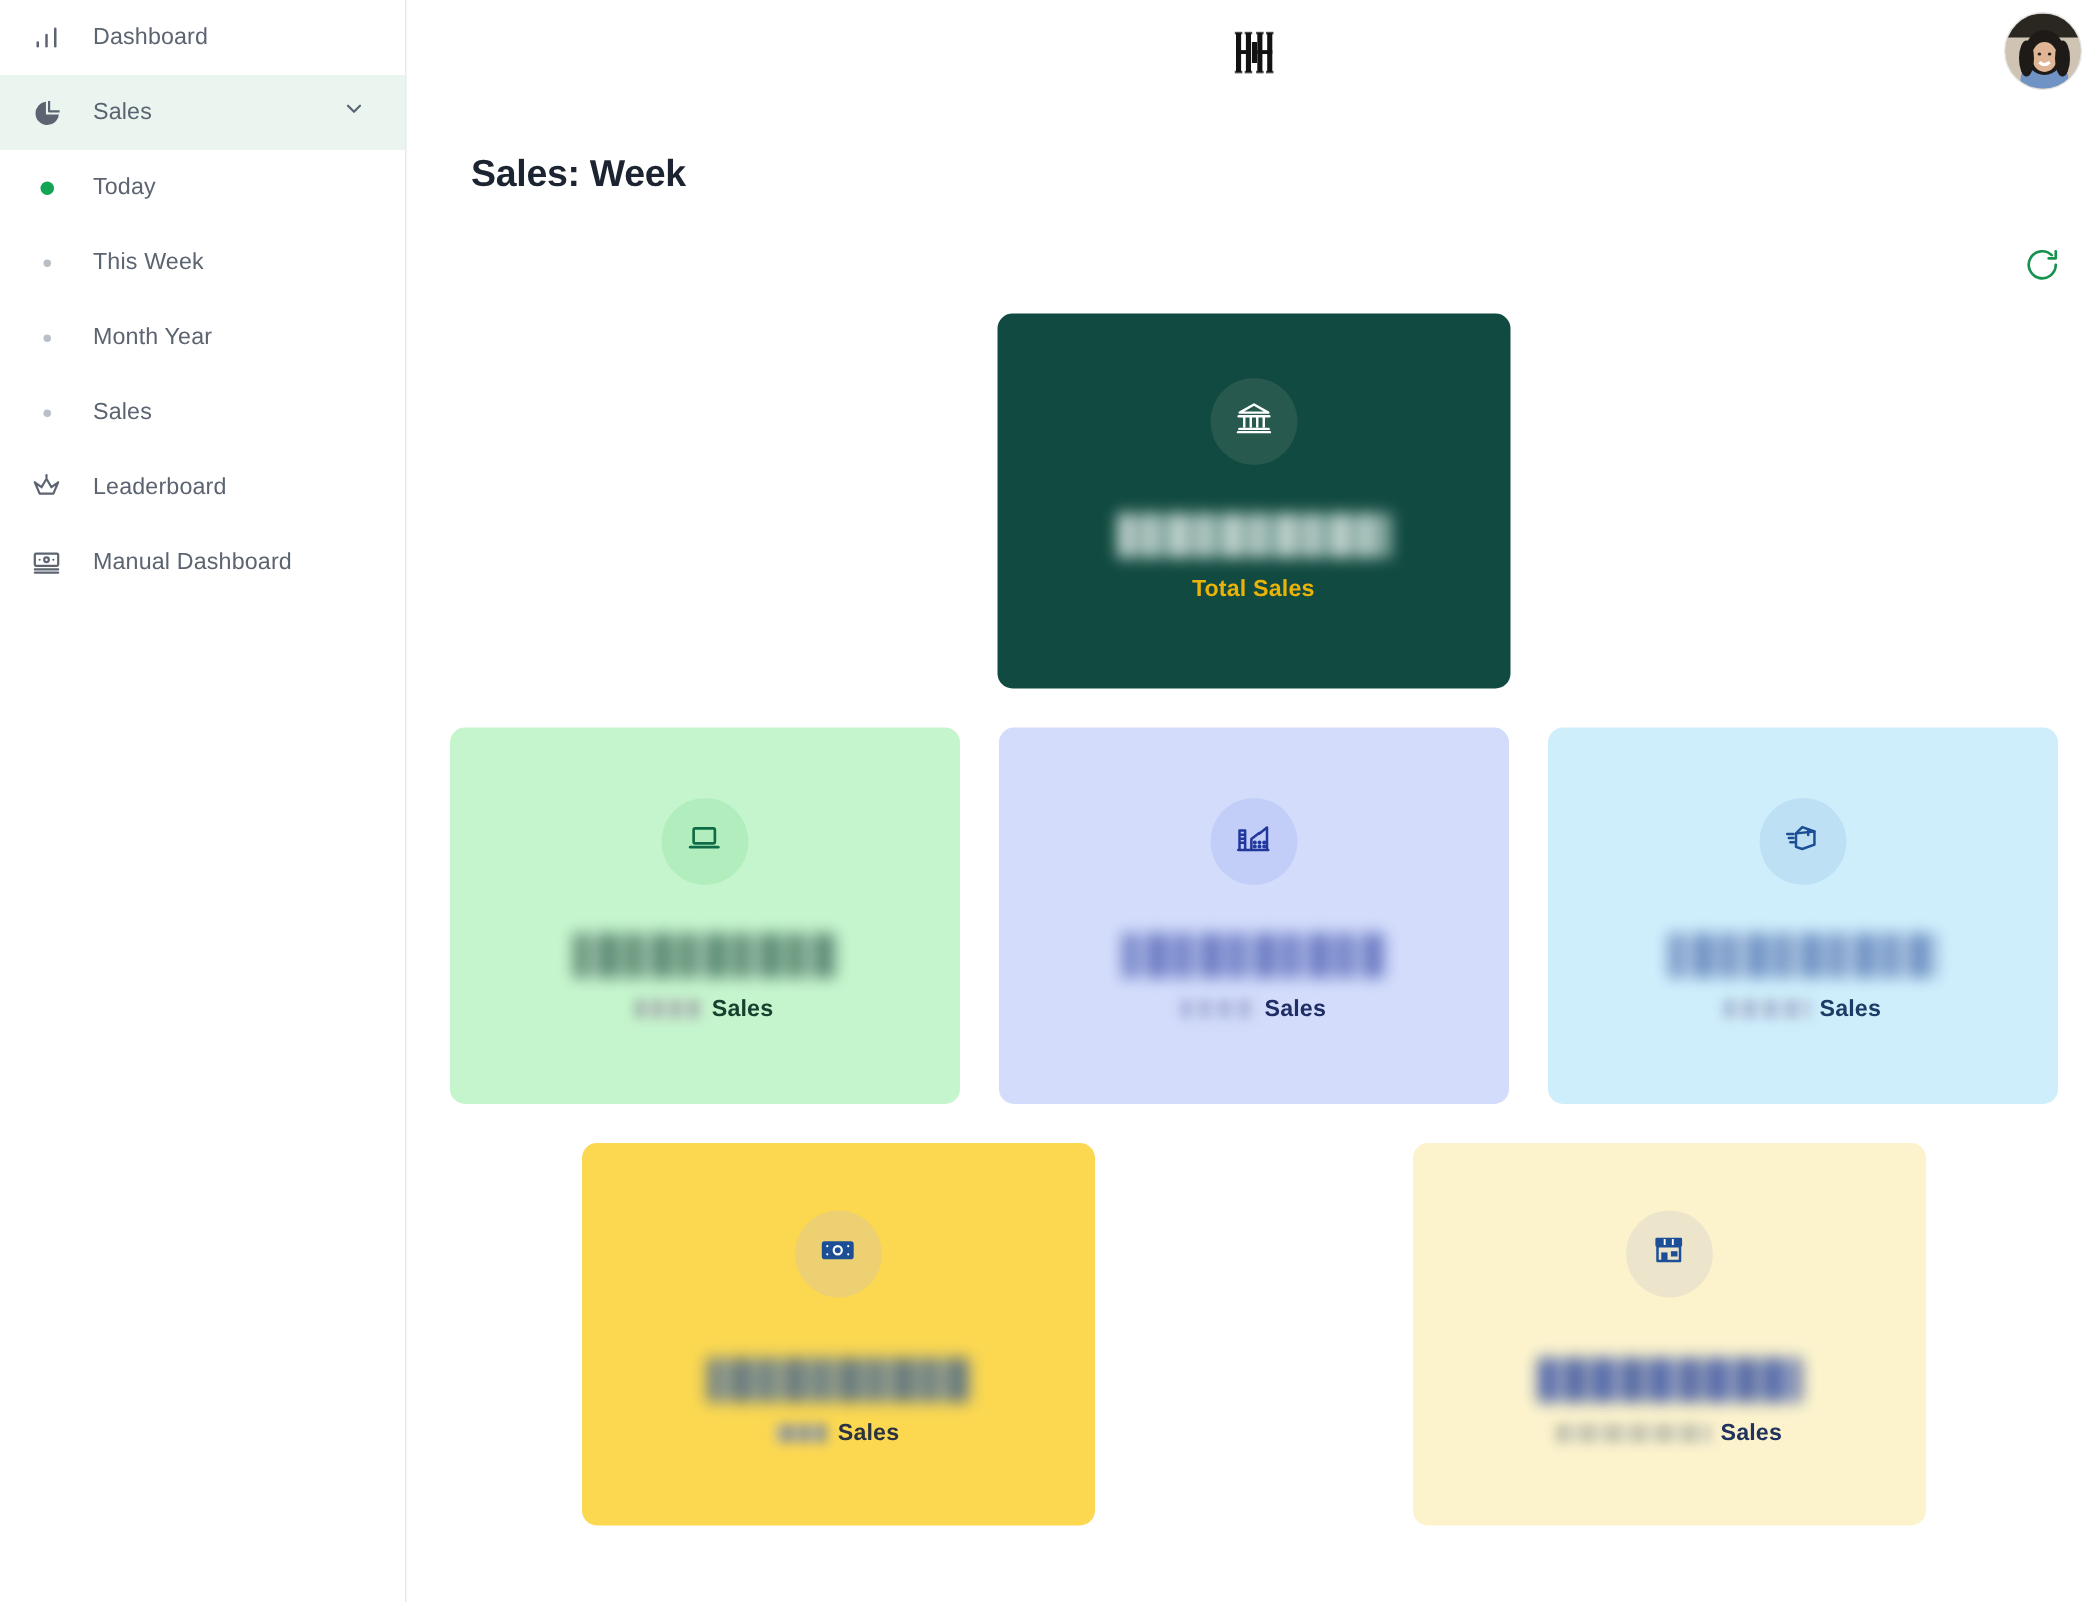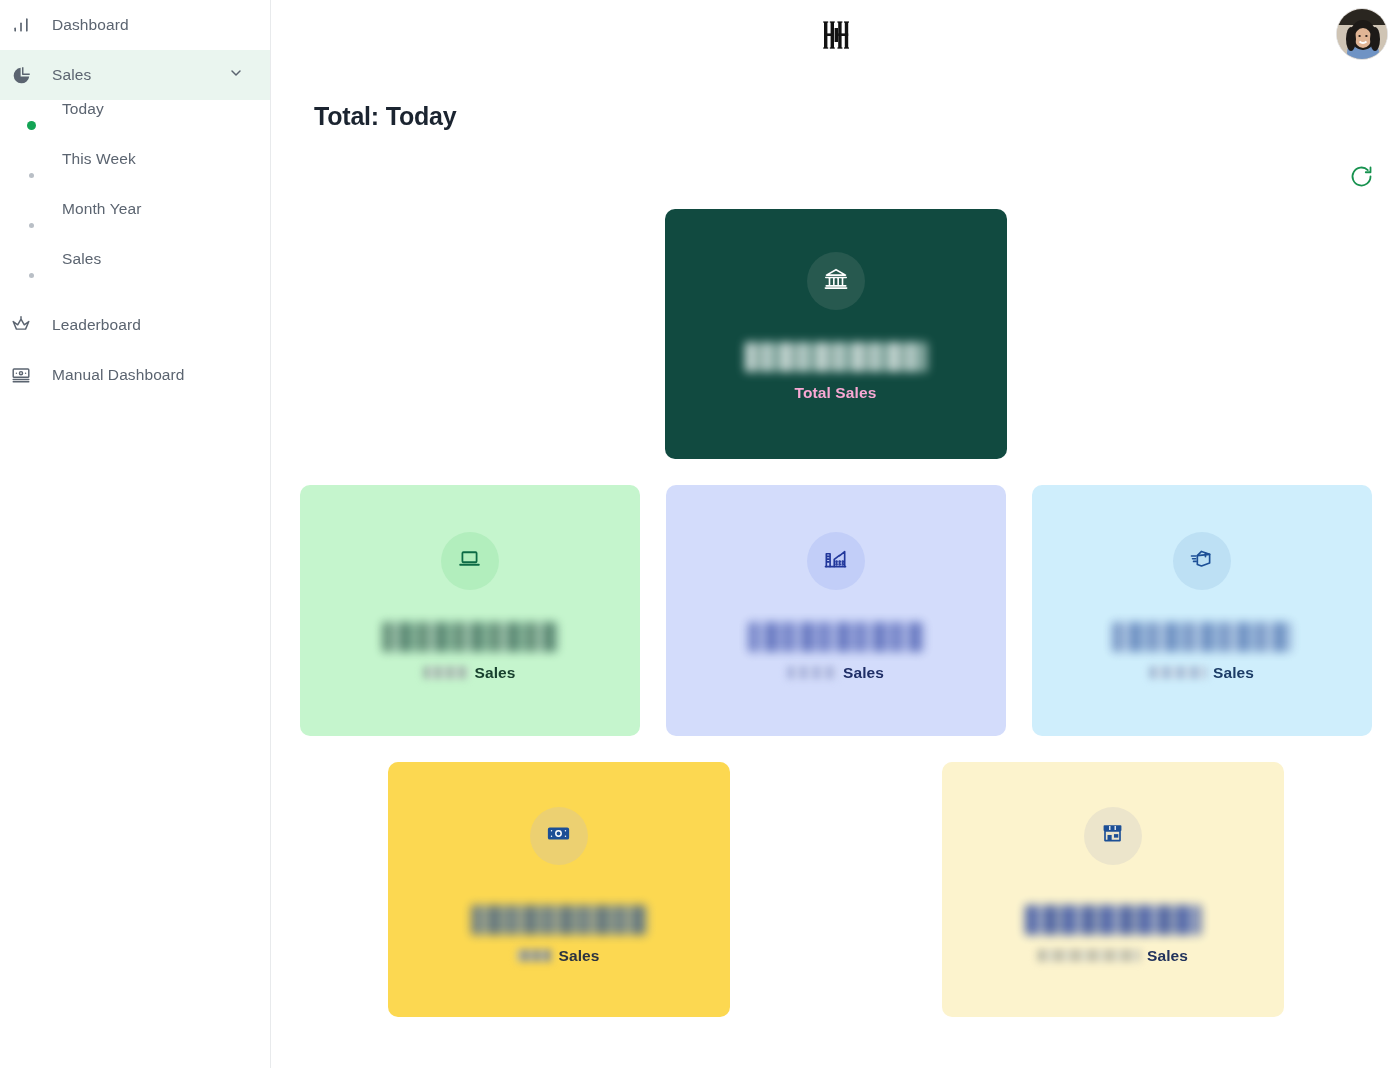--- a/index.html
+++ b/index.html
@@ -16,21 +16,21 @@
     width: 271px; height: 1068px;
     border-right: 1px solid #e8eaec;
     background: #ffffff;
     padding-top: 0px;
     flex: 0 0 271px;
     position: relative;
   }
   .nav-item {
     display: flex; align-items: center;
     height: 50px;
-    padding-left: 8px;
+    padding-left: 18px;
     cursor: pointer;
     position: relative;
   }
   .nav-item.active { background: #eaf5ef; }
   .nav-icon {
     width: 26px; height: 26px;
     display: flex; align-items: center; justify-content: center;
     flex: 0 0 26px;
     color: #5b6470;
   }
@@ -40,21 +40,21 @@
     color: #5b6470;
     letter-spacing: .1px;
     white-space: nowrap;
   }
   .chev {
     position: absolute; right: 26px; top: 50%;
     transform: translateY(-50%);
     color: #5b6470;
   }
   .sub-item {
-    display: flex; 
+    display: flex; align-items: center;
     height: 50px;
     padding-left: 18px;
     cursor: pointer;
   }
   .dot-wrap {
     width: 26px; flex: 0 0 26px;
     display: flex; align-items: center; justify-content: center;
   }
   .dot { width: 5px; height: 5px; border-radius: 50%; background: #b9bfc6; }
   .dot.on { width: 9px; height: 9px; background: #13a455; }
@@ -264,21 +264,21 @@
           <ellipse cx="26" cy="29" rx="8.5" ry="10" fill="#e0b595"></ellipse>
           <ellipse cx="14" cy="30" rx="5" ry="12" fill="#1d1a17"></ellipse>
           <ellipse cx="38" cy="30" rx="5" ry="12" fill="#1d1a17"></ellipse>
           <ellipse cx="22.6" cy="27" rx="1.2" ry="1" fill="#2b211b"></ellipse>
           <ellipse cx="29.4" cy="27" rx="1.2" ry="1" fill="#2b211b"></ellipse>
           <path d="M22.5 32.5 q3.5 3 7 0" stroke="#ffffff" stroke-width="2" fill="none"></path>
         </svg>
       </div>
     </div>
 
-    <h1 class="page-title">Total: Today</h1>
+    <h1 class="page-title">Sales: Week</h1>
 
     <div class="refresh-row">
       <span class="refresh-btn">
         <svg width="27" height="27" viewBox="0 0 24 24" fill="none" stroke="#17924f" stroke-width="1.6" stroke-linecap="round" stroke-linejoin="round">
           <path d="M20 12a8 8 0 1 1-2.4-5.7"></path>
           <polyline points="20 4 20 8.2 15.8 8.2"></polyline>
         </svg>
       </span>
     </div>
 
@@ -294,21 +294,21 @@
                 <line x1="6" y1="11.4" x2="6" y2="17"></line>
                 <line x1="10" y1="11.4" x2="10" y2="17"></line>
                 <line x1="14" y1="11.4" x2="14" y2="17"></line>
                 <line x1="18" y1="11.4" x2="18" y2="17"></line>
                 <line x1="3" y1="18.4" x2="21" y2="18.4"></line>
                 <line x1="2.2" y1="20.4" x2="21.8" y2="20.4"></line>
               </svg>
             </span>
           </div>
           <div class="value-blur" style="width:182px; background:repeating-linear-gradient(90deg,#d6e3e0 0 9px,#8fada6 9px 18px,#c3d6d2 18px 27px,#7ea39a 27px 36px);"></div>
-          <div class="card-label" style="color:#f9a8d4;">
+          <div class="card-label" style="color:#eab308;">
             <span>Total Sales</span>
           </div>
         </div>
       </div>
 
       <div class="row row-2">
 
         <div class="card card-mid" style="background:#c5f5cd;">
           <div class="icon-circle" style="background:#b2eebd;">
             <span>

